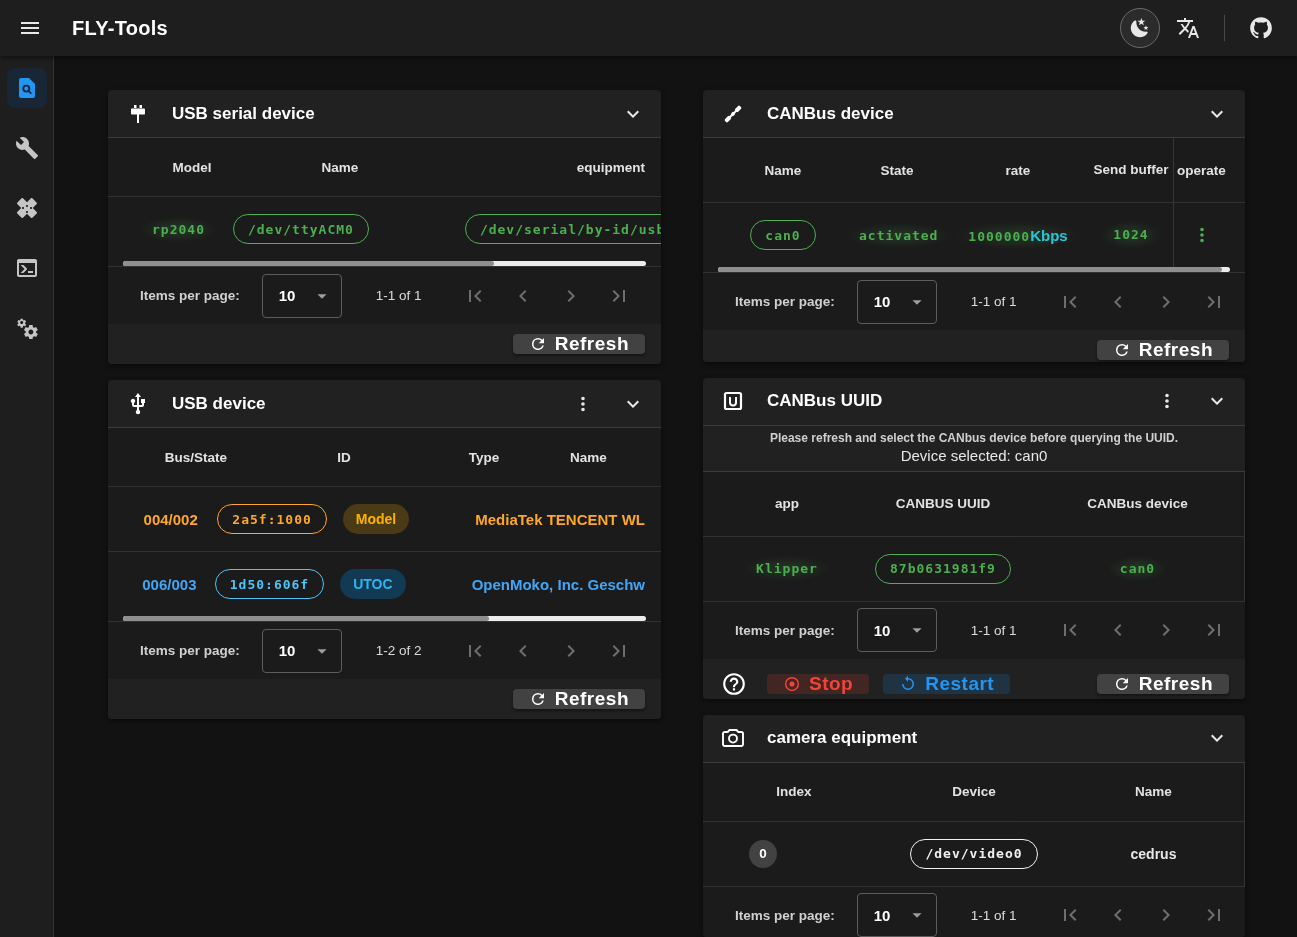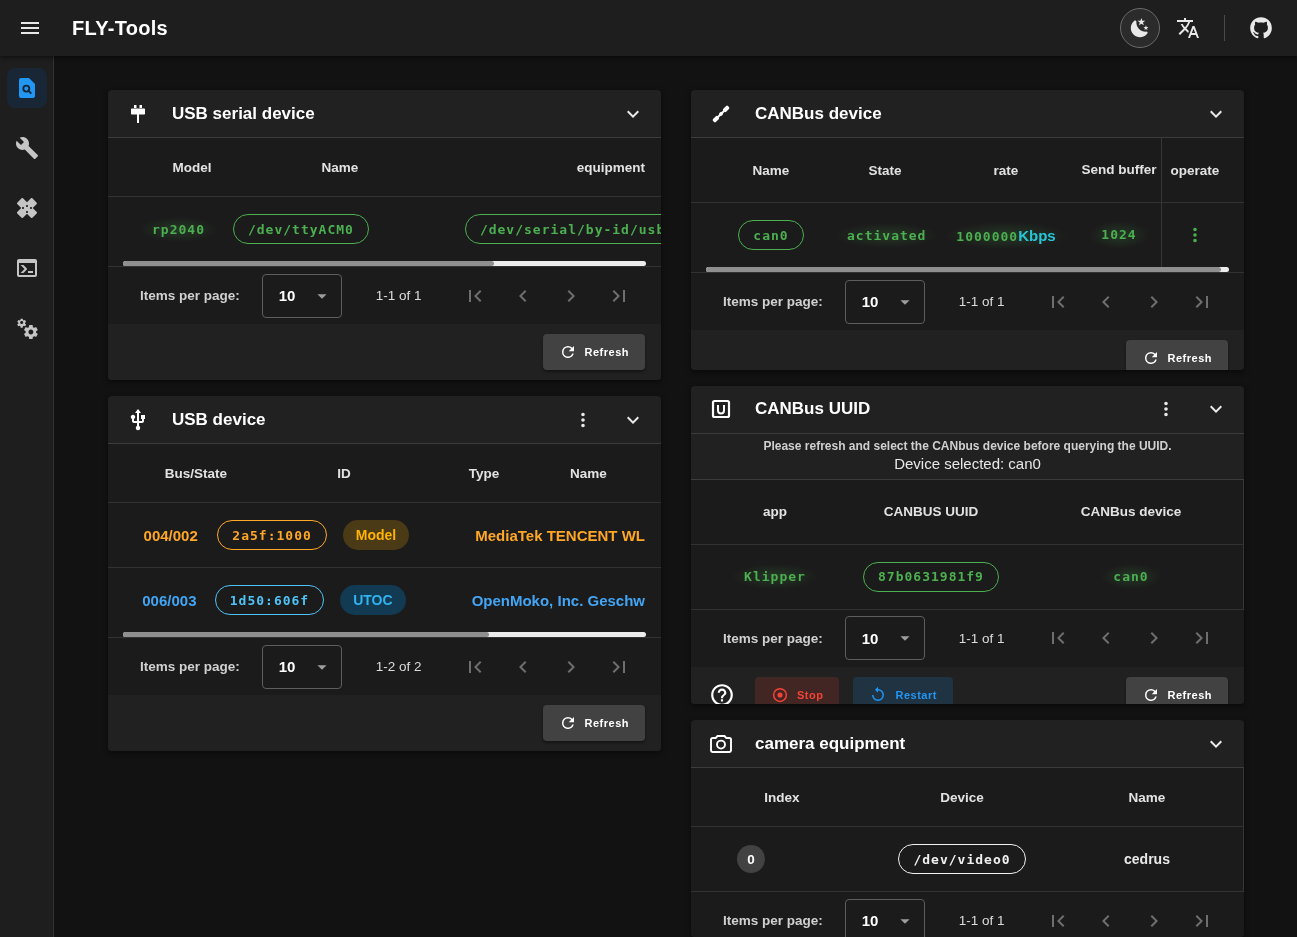--- a/index.html
+++ b/index.html
@@ -21,21 +21,21 @@
   
   .sidebar { position:absolute; left:0; top:56px; width:54px; height:881px; background:#1e1e1e;
              border-right:1px solid #333; display:flex; flex-direction:column; align-items:center;
              padding-top:12px; gap:20px; }
   .nav-item { width:40px; height:40px; border-radius:8px; display:flex; align-items:center;
               justify-content:center; color:#c5c5c5; cursor:pointer; }
   .nav-item.active { background:#182635; color:#2196f3; }
 
   
   .main { position:absolute; left:55px; top:56px; width:1242px; height:881px;
-          padding:34px 52px 0 53px; display:flex; gap:30px; }
+          padding:34px 52px 0 53px; display:flex; gap:42px; }
   .col { width:553px; display:flex; flex-direction:column; gap:16px; }
 
   .card { background:#212121; border-radius:4px; box-shadow:0 2px 5px rgba(0,0,0,.5); overflow:hidden; }
   .card-header { height:48px; display:flex; align-items:center; padding:0 14px 0 18px;
                  border-bottom:1px solid rgba(255,255,255,.12); }
   .card-header .hicon { color:#fff; }
   .card-title { margin-left:22px; font-size:17px; font-weight:700; color:#fff; white-space:nowrap; }
   .hdr-right { margin-left:auto; display:flex; align-items:center; gap:22px; color:#d6d6d6; }
 
   .tzone { background:#1b1b1b; }
@@ -54,22 +54,22 @@
   .pg-label { font-weight:600; }
   .pg-select { margin-left:22px; width:80px; height:44px; border:1px solid #5d5d5d; border-radius:4px;
                display:flex; align-items:center; padding:0 8px 0 16px; cursor:pointer; background:transparent; color:#fff; }
   .pg-select .val { font-size:15px; font-weight:700; }
   .pg-select .caret { margin-left:auto; color:#9e9e9e; }
   .pg-range { margin-left:34px; color:#dcdcdc; }
   .pg-nav { display:flex; align-items:center; margin-left:40px; gap:22px; color:#6e6e6e; }
   .pg-nav .icon-btn { width:26px; height:26px; color:#6e6e6e; }
 
   .card-actions { display:flex; align-items:center; padding:10px 16px; background:#212121; }
-  .btn { height:36px; border:none; border-radius:4px; display:inline-flex; align-items:center;
-         padding:0 16px; font-family:"Liberation Sans",sans-serif; font-size:11px; font-weight:700;
+  .btn { height:20px; border:none; border-radius:4px; display:inline-flex; align-items:center;
+         padding:0 16px; font-family:"Liberation Sans",sans-serif; font-size:19px; font-weight:700;
          letter-spacing:.5px; cursor:pointer; }
   .btn svg { margin-right:8px; }
   .btn-refresh { background:#424242; color:#fff; margin-left:auto; box-shadow:0 2px 3px rgba(0,0,0,.4); }
   .btn-stop { background:rgba(244,67,54,.16); color:#f44336; margin-left:18px; }
   .btn-restart { background:rgba(33,150,243,.16); color:#2196f3; margin-left:14px; }
   .help-btn { color:#fff; width:30px; height:30px; }
 
   
   .mono { font-family:"DejaVu Sans Mono", monospace; font-weight:700; font-size:13px; letter-spacing:1px; }
   .chip { display:inline-flex; align-items:center; height:30px; padding:0 14px; border-radius:16px;

